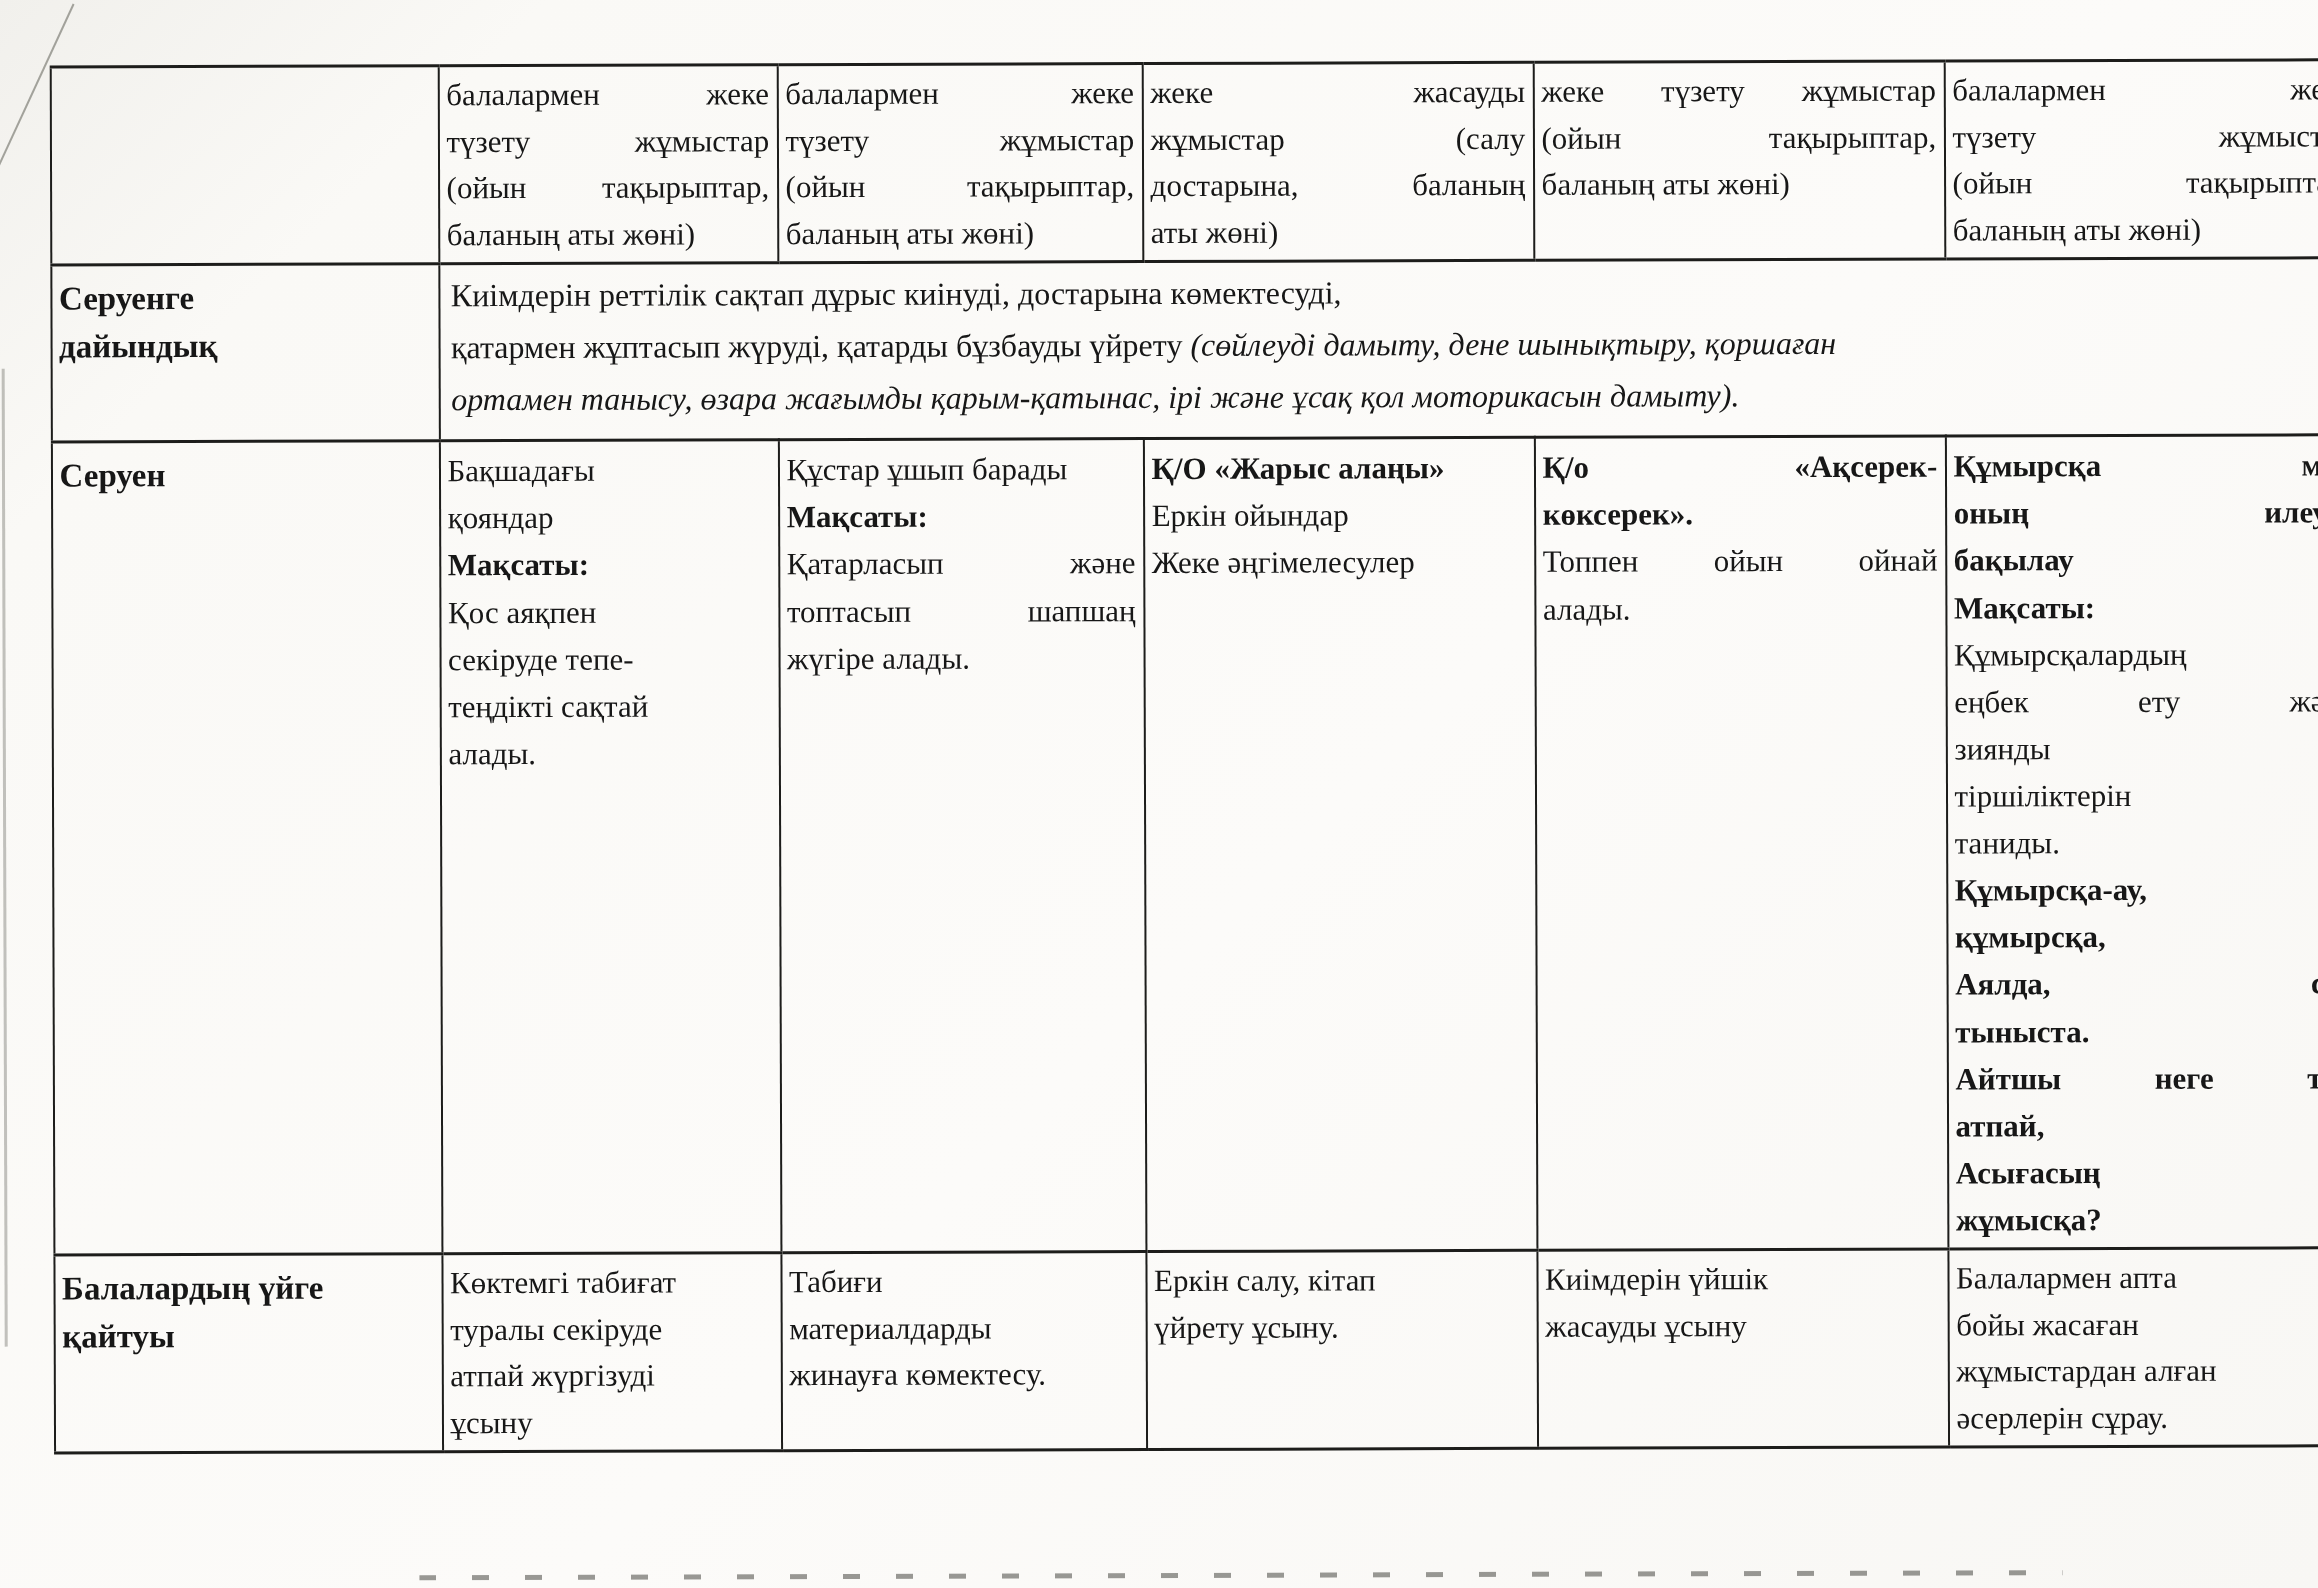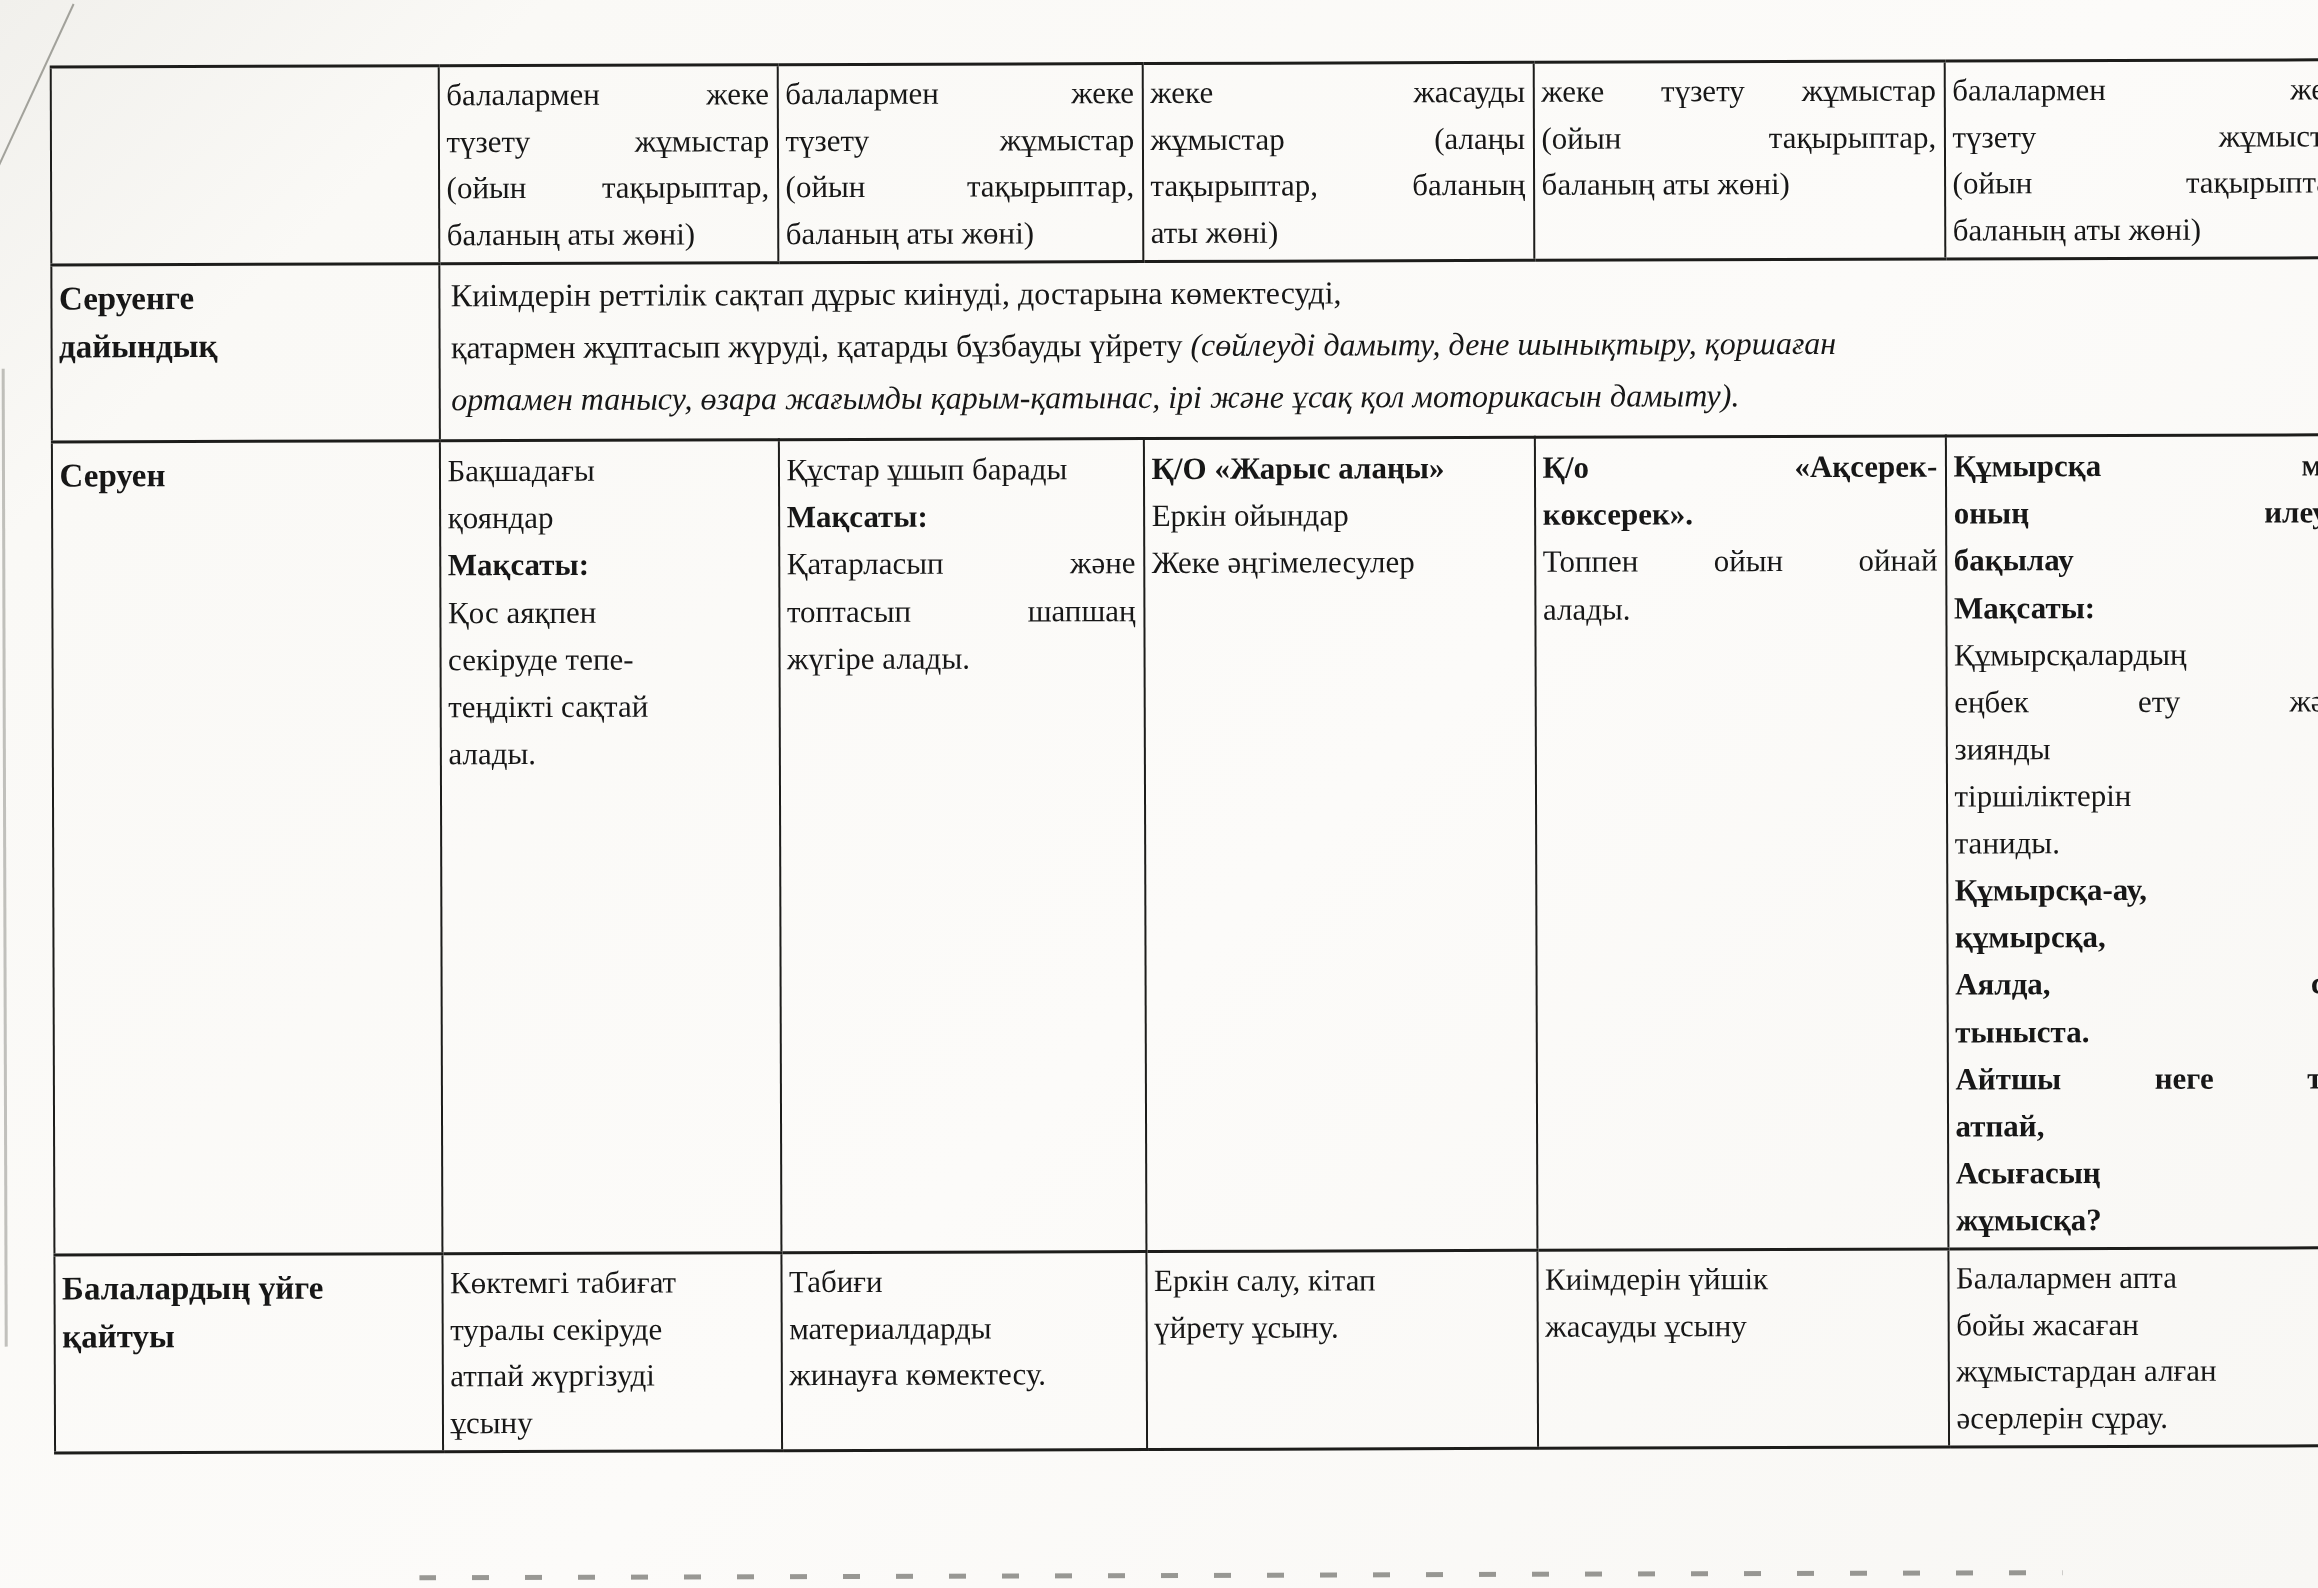--- a/index.html
+++ b/index.html
@@ -67,22 +67,22 @@
             <div>баланың аты жөні)</div>
           </td>
       <td>
             <div class="jl">балалармен жеке</div>
             <div class="jl">түзету жұмыстар</div>
             <div class="jl">(ойын тақырыптар,</div>
             <div>баланың аты жөні)</div>
           </td>
       <td>
             <div class="jl">жеке жасауды</div>
-            <div class="jl">жұмыстар (алаңы</div>
-            <div class="jl">тақырыптар, баланың</div>
+            <div class="jl">жұмыстар (салу</div>
+            <div class="jl">достарына, баланың</div>
             <div>аты жөні)</div>
           </td>
       <td>
             <div class="jl">жеке түзету жұмыстар</div>
             <div class="jl">(ойын тақырыптар,</div>
             <div>баланың аты жөні)</div>
           </td>
       <td>
             <div class="jl">балалармен жеке</div>
             <div class="jl">түзету жұмыстар</div>

